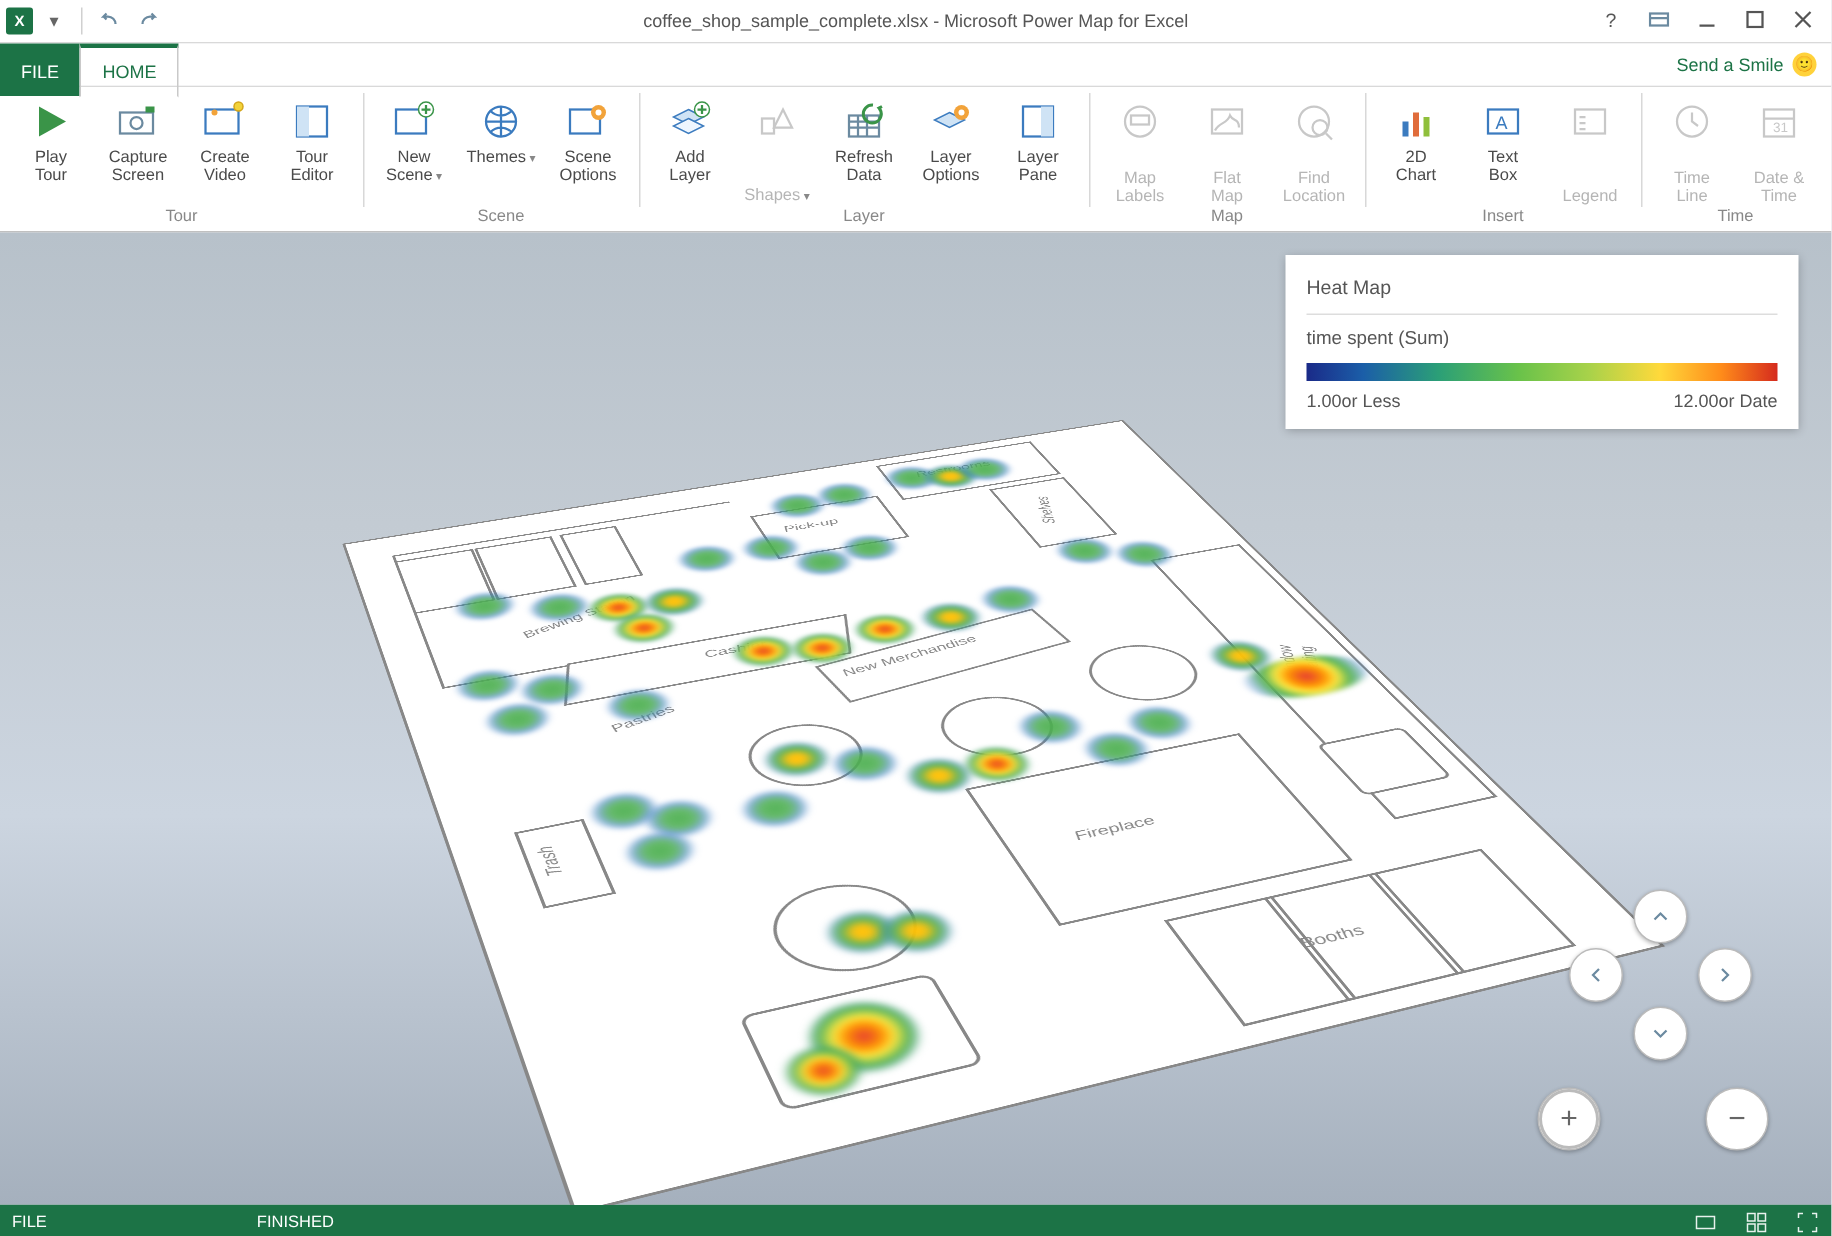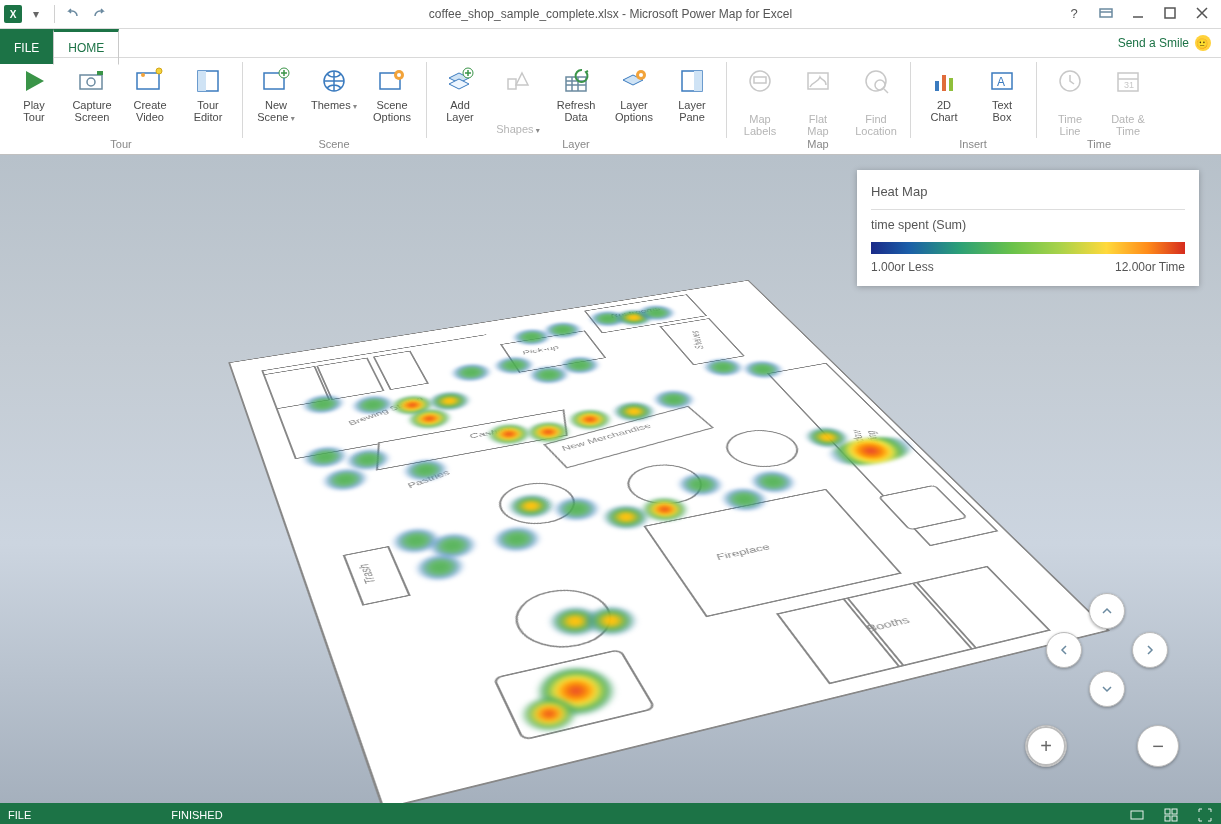--- a/index.html
+++ b/index.html
@@ -367,20 +367,29 @@
         <div class="lbl"><span>2D</span><br><span>Chart</span></div>
       </div>
       <div class="rbtn">
         <div class="ricon">
             <svg width="28" height="28">
               <rect x="4" y="6" width="20" height="16" class="blue-stroke"></rect>
               <text x="9" y="19" font-size="12" fill="#3b7bbf">A</text>
             </svg>
           </div>
         <div class="lbl"><span>Text</span><br><span>Box</span></div>
+      </div>
+      <div class="rbtn disabled dis">
+        <div class="ricon">
+            <svg width="28" height="28">
+              <rect x="4" y="6" width="20" height="16" class="grey-stroke"></rect>
+              <path d="M7 11h4M7 15h4M7 19h4" class="grey-stroke"></path>
+            </svg>
+          </div>
+        <div class="lbl"><span>Legend</span><br><span></span></div>
       </div>
     </div>
     <div class="ribbon-group-label">Insert</div>
   </div>
 
   <div class="ribbon-group">
     <div class="ribbon-items">
       <div class="rbtn disabled dis">
         <div class="ricon">
             <svg width="28" height="28">
@@ -506,21 +515,21 @@
     <h4>Heat Map</h4>
     <div class="metric">time spent (Sum)</div>
     <div class="gradient-bar"></div>
     <div class="scale-row">
       <div class="col">
         <span>1.00</span>
         <span>or Less</span>
       </div>
       <div class="col right">
         <span>12.00</span>
-        <span>or Time</span>
+        <span>or Date</span>
       </div>
     </div>
   </div>
 
   <div class="nav-pad">
     <div class="nav-btn" style="left:43px; top:0;">
         <svg width="14" height="14">
           <path d="M3 9l4-4 4 4" class="grey-stroke"></path>
         </svg>
       </div>

